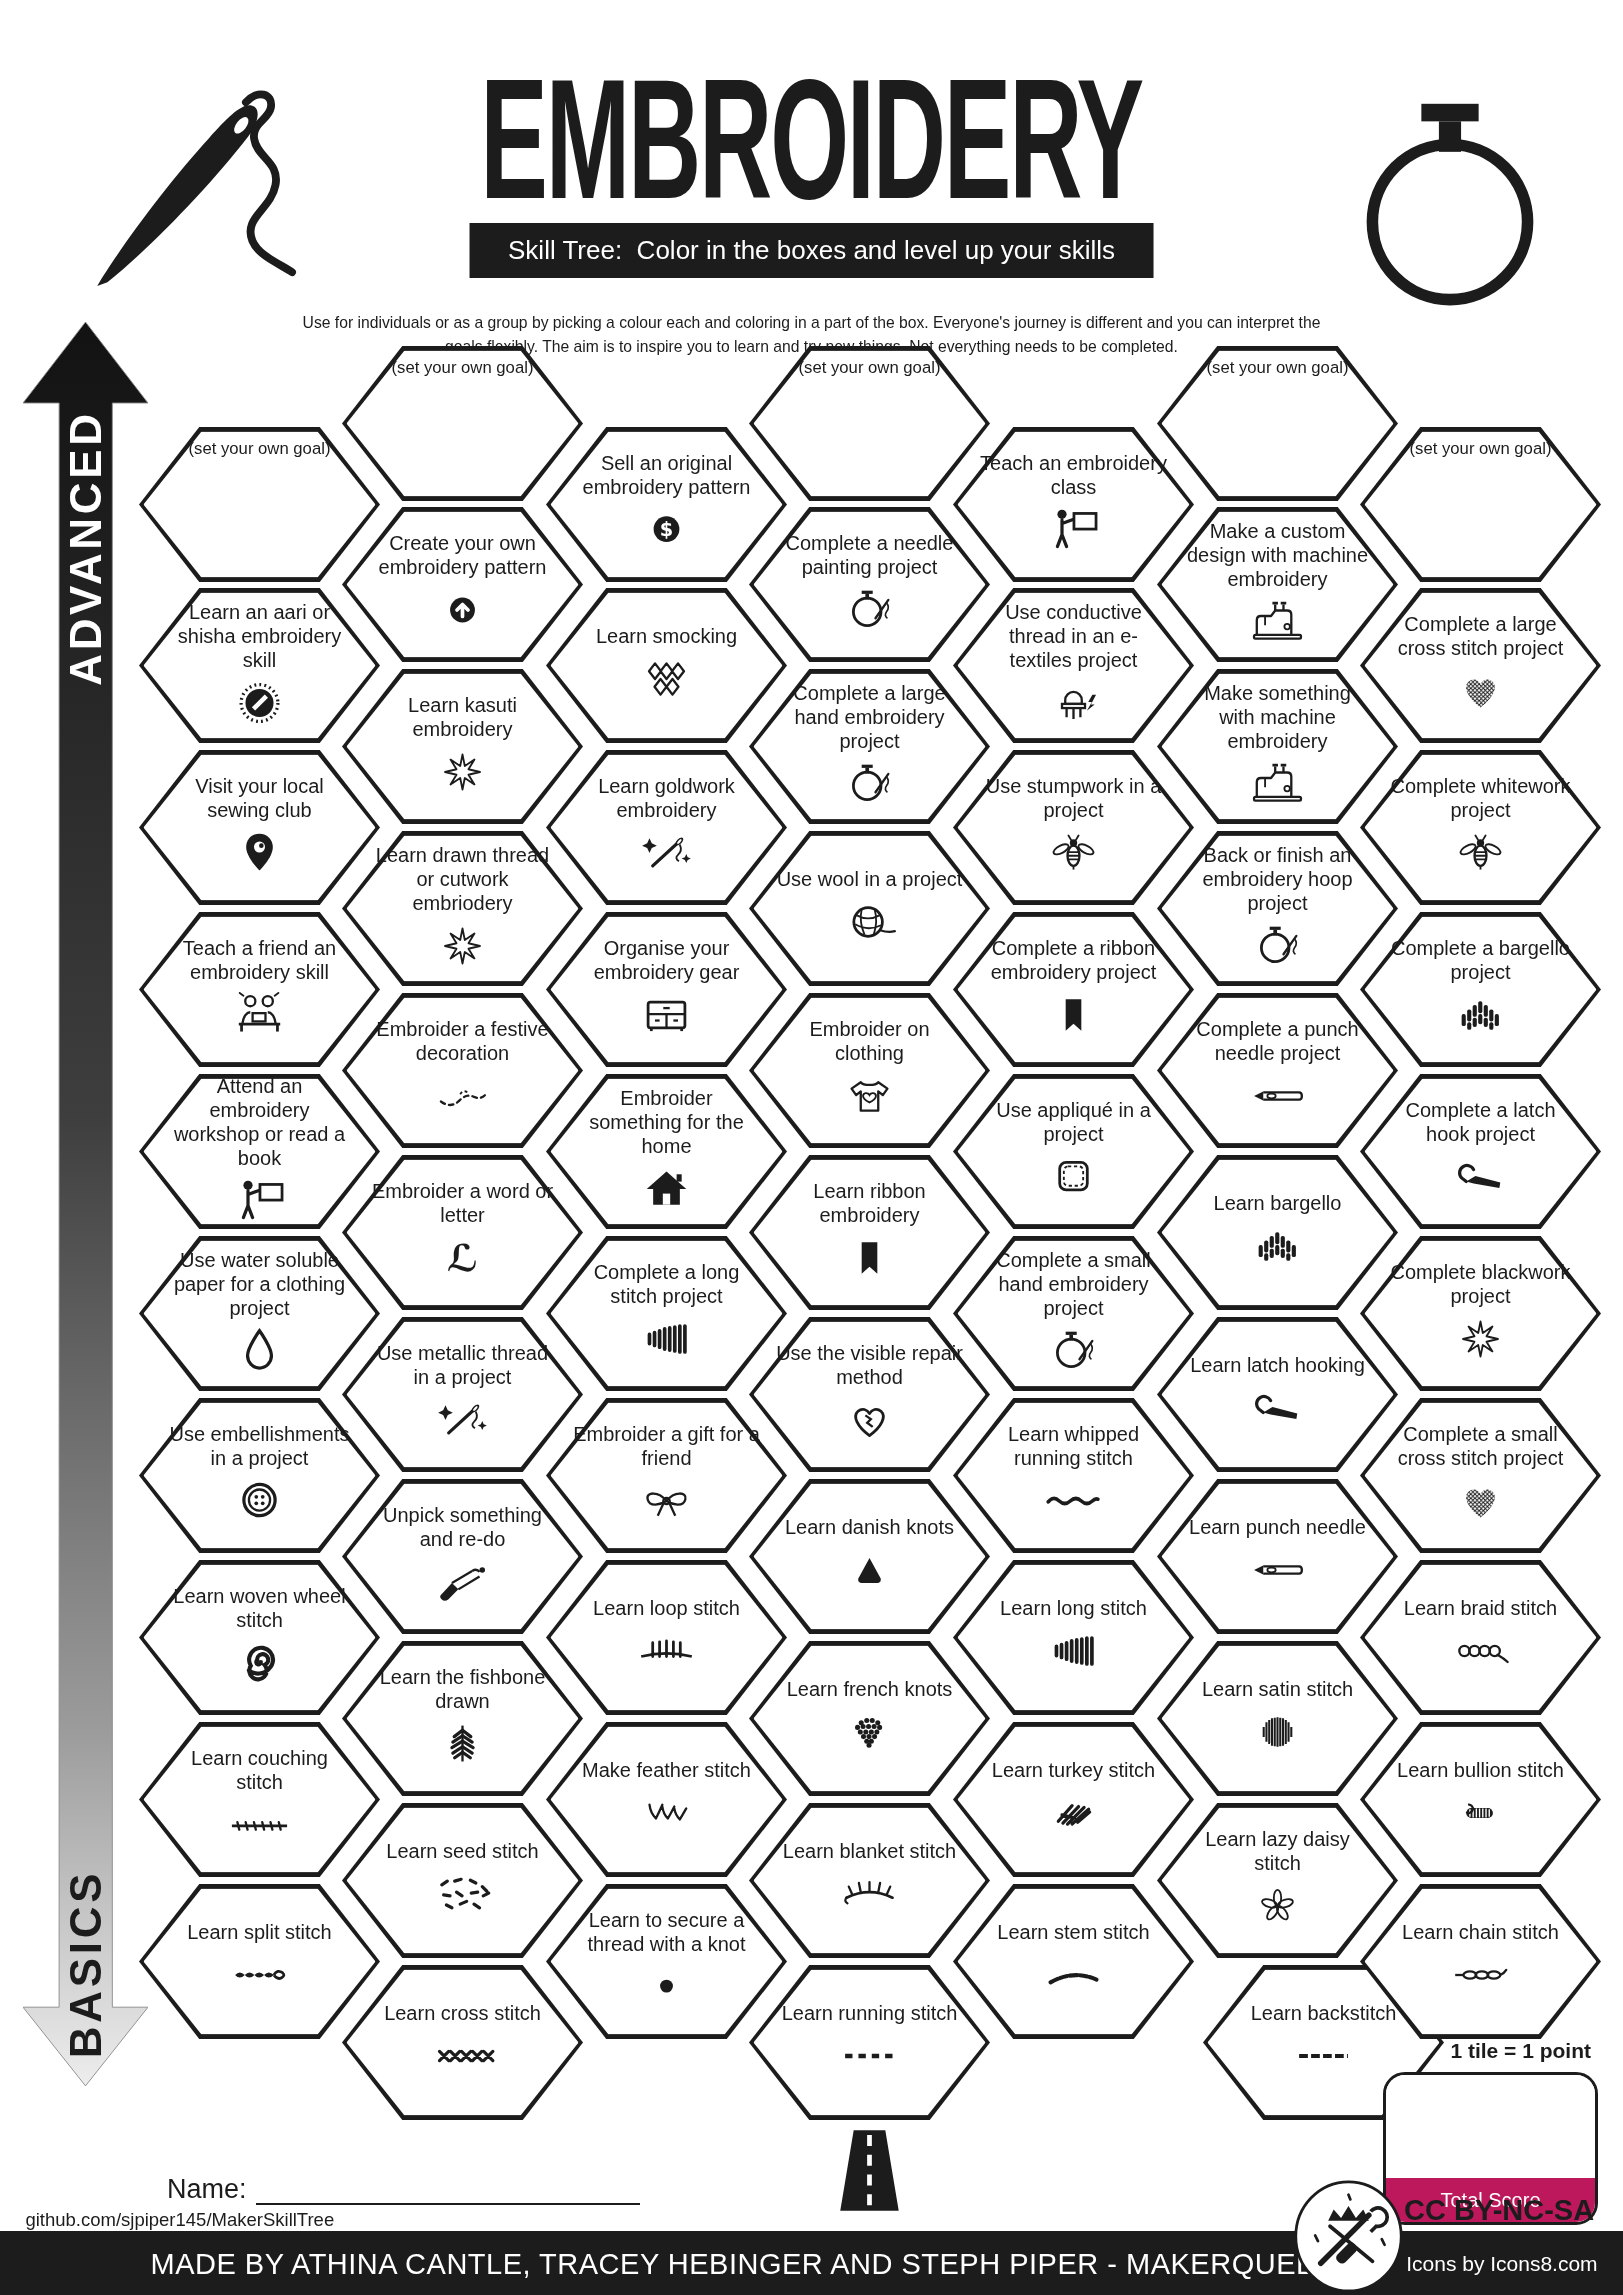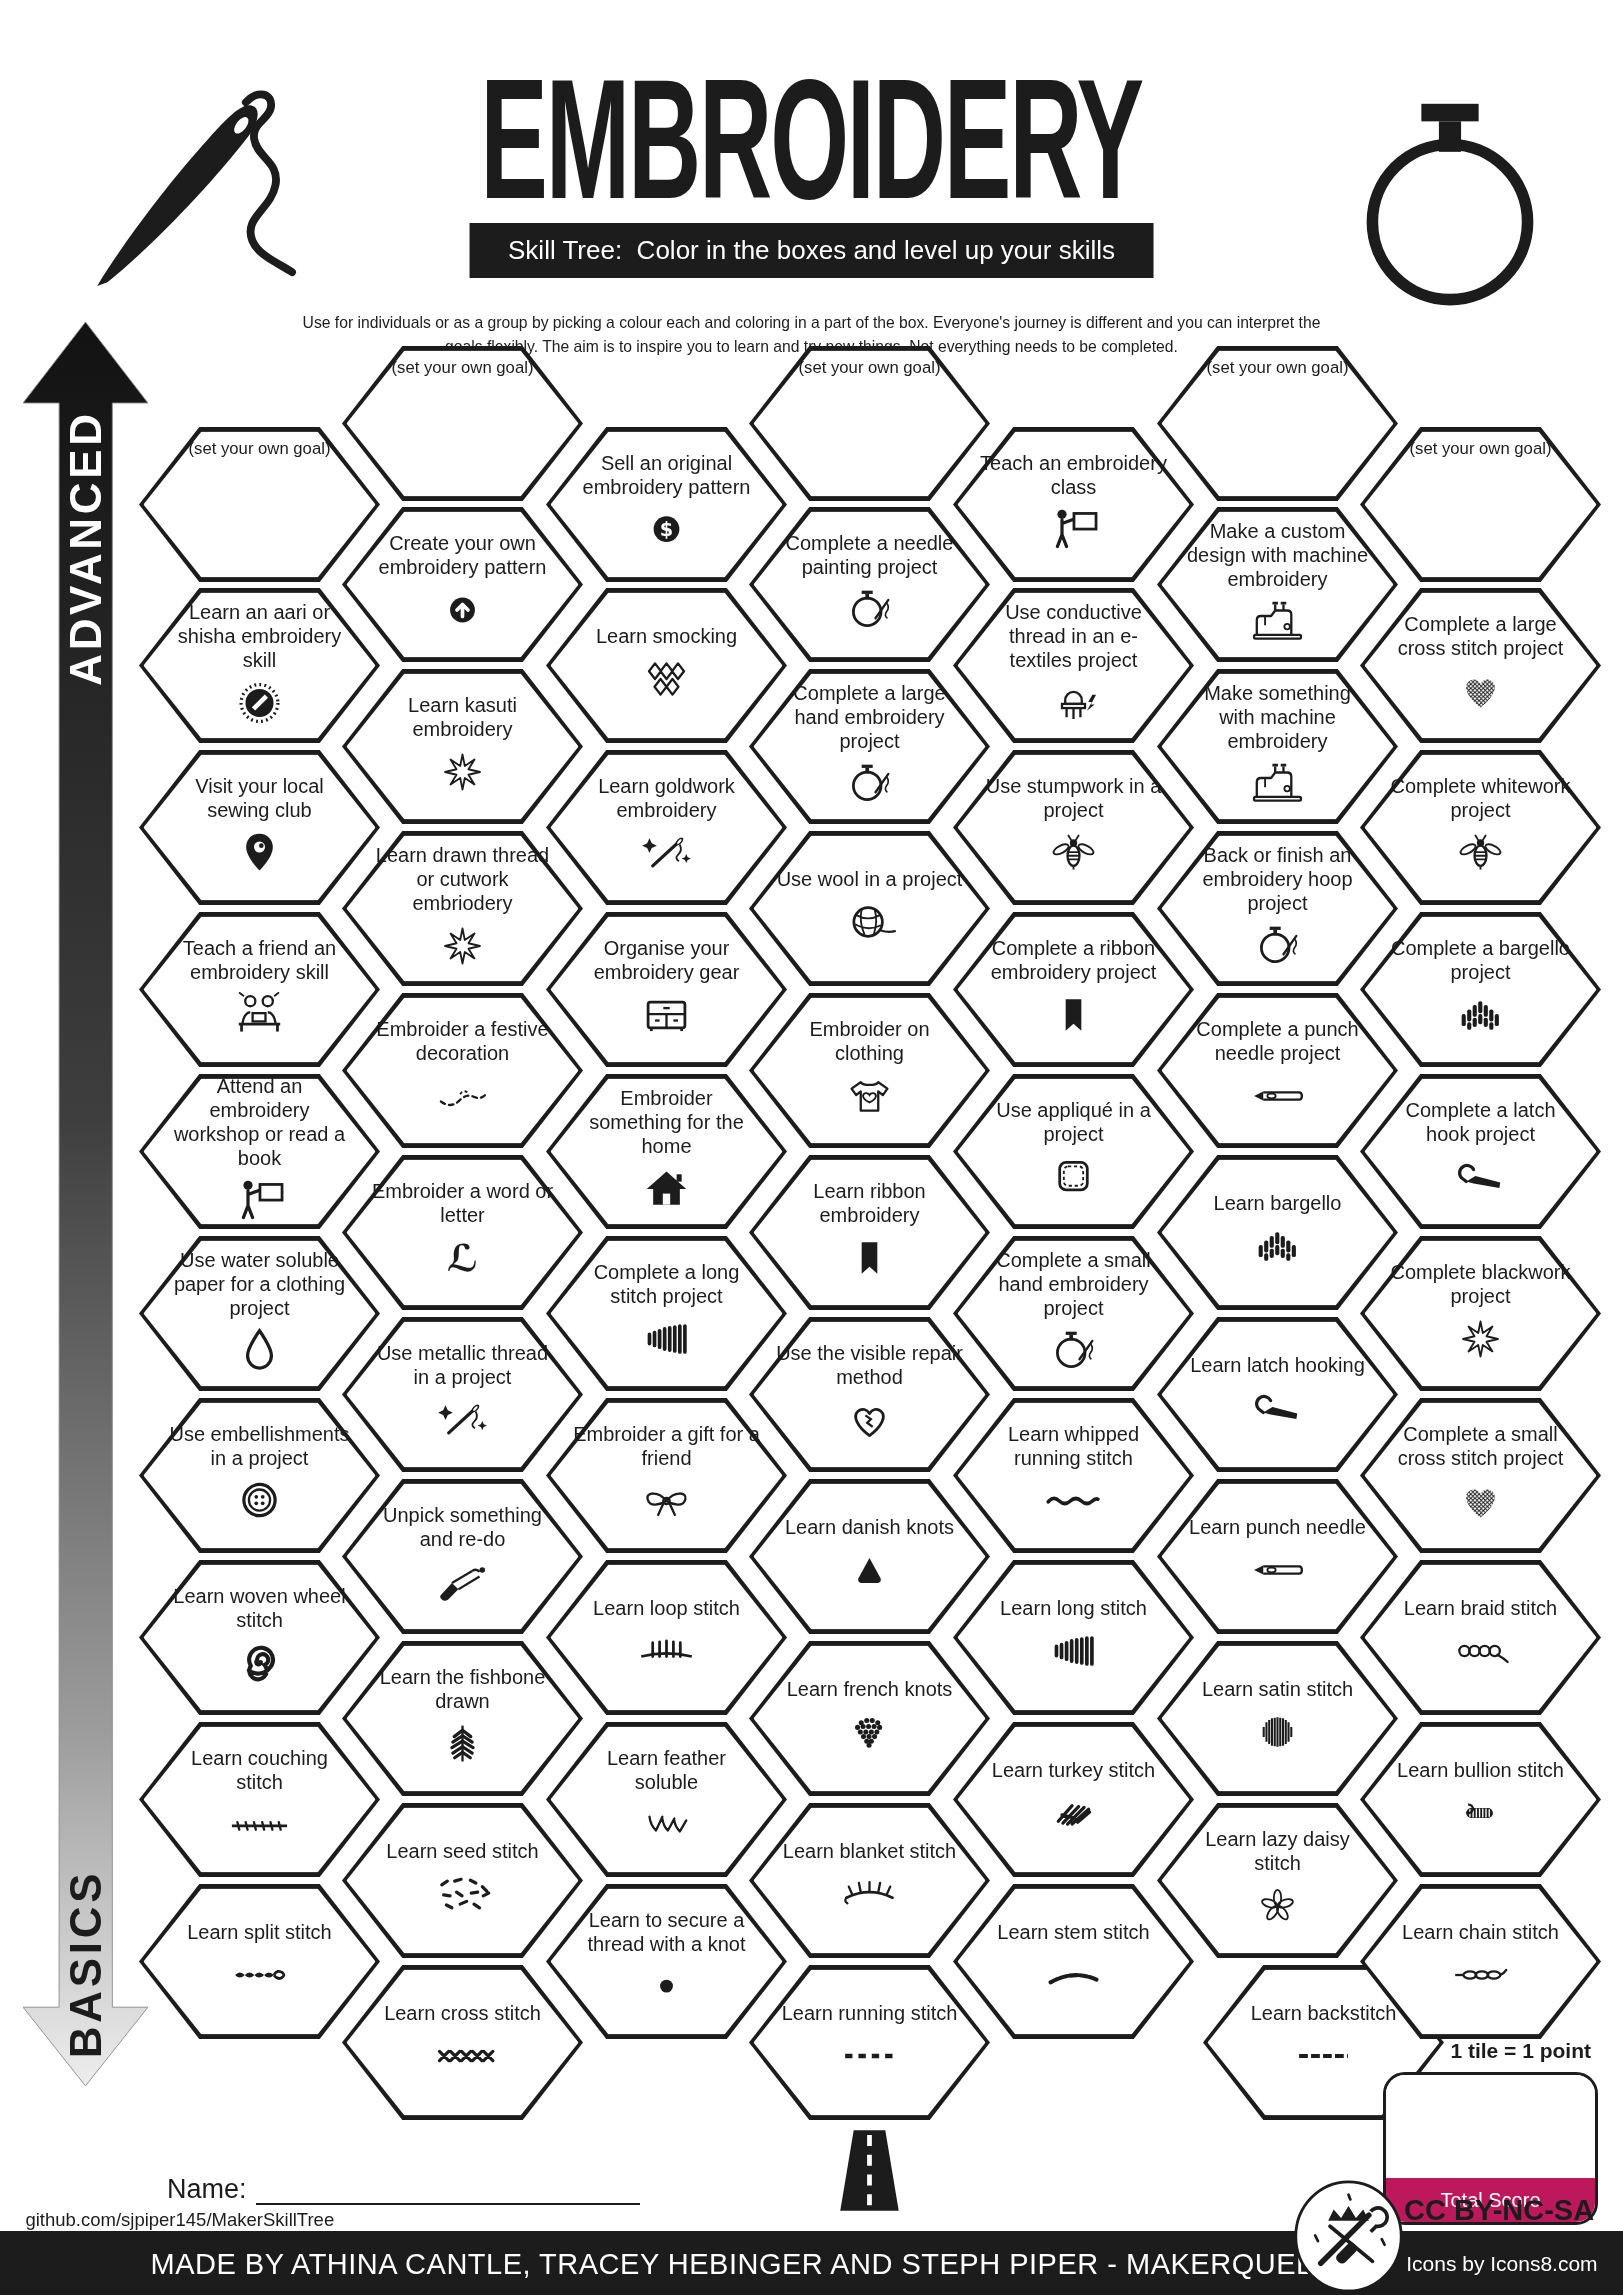--- a/index.html
+++ b/index.html
@@ -440,21 +440,21 @@
           <div class="hex-icon"><svg viewBox="0 0 150 120">
               <path d="M20,72 q55,-14 110,0" fill="none" stroke="currentColor" stroke-width="6"></path>
               <path d="M45,42 v30 M60,40 v32 M75,38 v34 M90,40 v32 M105,42 v30" stroke="currentColor" stroke-width="6" stroke-linecap="round"></path>
             </svg></div>
         </div>
       </div>
       <div class="hex" style="left: 546px; top: 1722px;">
         <div class="hex-border"></div>
         <div class="hex-inner"></div>
         <div class="hex-content">
-          <div class="hex-label">Learn feather soluble</div>
+          <div class="hex-label">Make feather stitch</div>
           <div class="hex-icon"><svg viewBox="0 0 150 120">
               <path d="M38,42 q2,18 14,30 M66,42 q-8,18 -14,30 M66,46 q2,16 12,26 M92,46 q-8,16 -14,26 M92,50 q2,14 12,24 M118,50 q-8,14 -14,24" fill="none" stroke="currentColor" stroke-width="5" stroke-linecap="round"></path>
             </svg></div>
         </div>
       </div>
       <div class="hex" style="left: 546px; top: 1884px;">
         <div class="hex-border"></div>
         <div class="hex-inner"></div>
         <div class="hex-content">
           <div class="hex-label">Learn to secure a thread with a knot</div>

